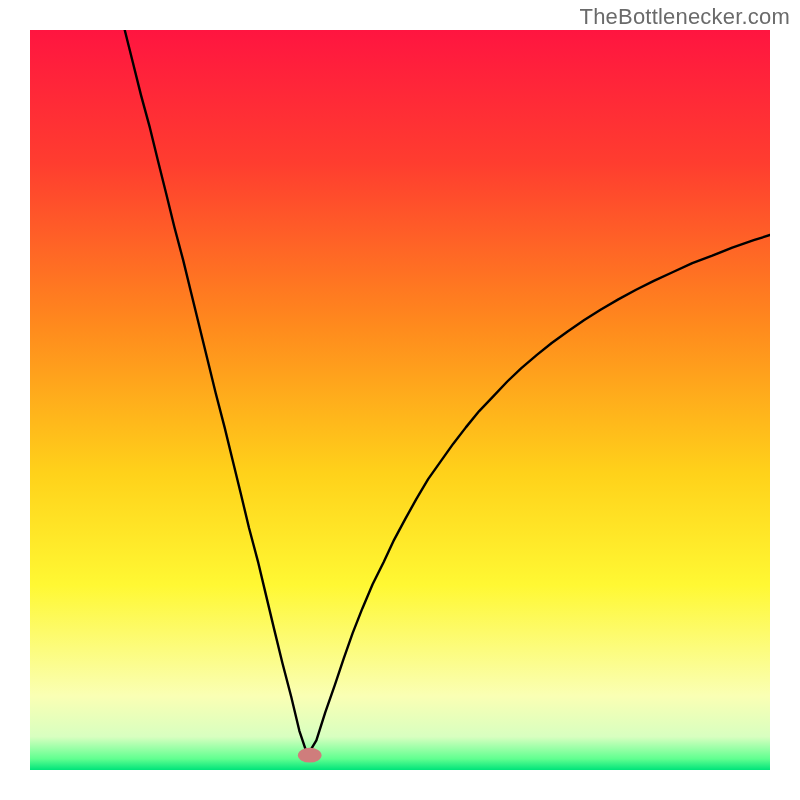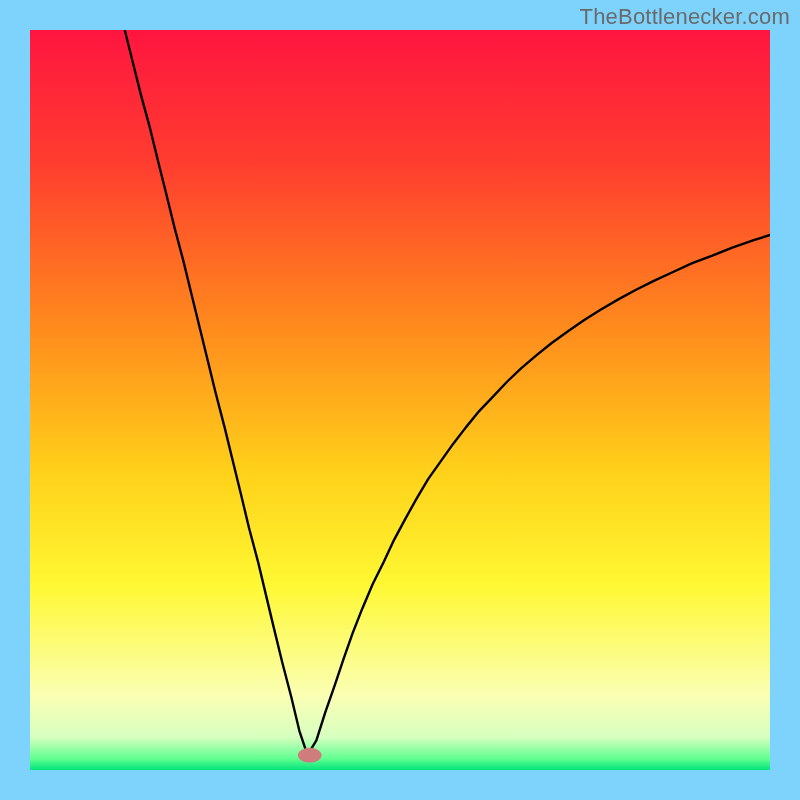--- a/index.html
+++ b/index.html
@@ -8,21 +8,21 @@
     width: 800px;
     height: 800px;
     background: #000000;
     overflow: hidden;
     font-family: Arial, Helvetica, sans-serif;
   }
   .frame {
     position: relative;
     width: 800px;
     height: 800px;
-    background: #7dd3fc;
+    background: #ffffff;
   }
   .watermark {
     position: absolute;
     top: 4px;
     right: 10px;
     color: #6a6a6a;
     font-size: 22px;
     letter-spacing: 0.2px;
     font-weight: 400;
     z-index: 5;

